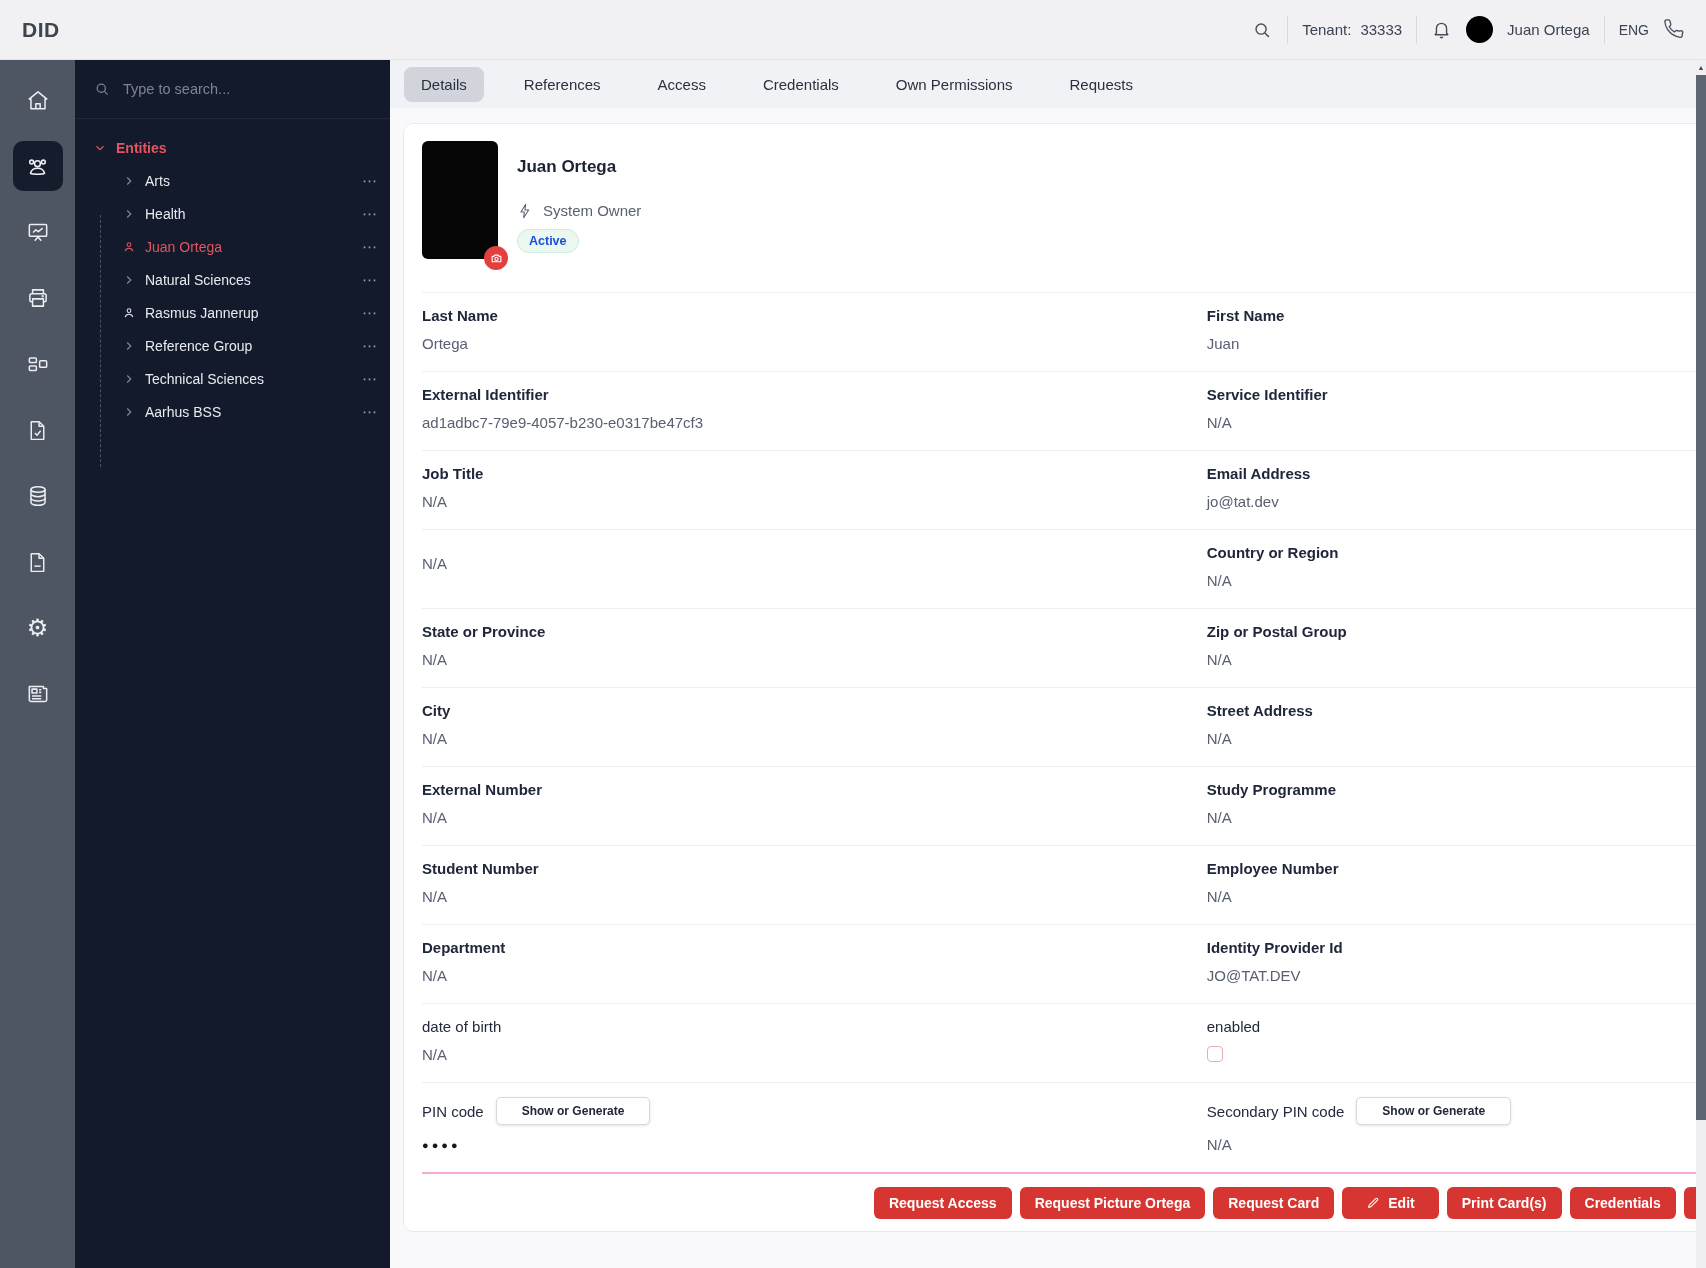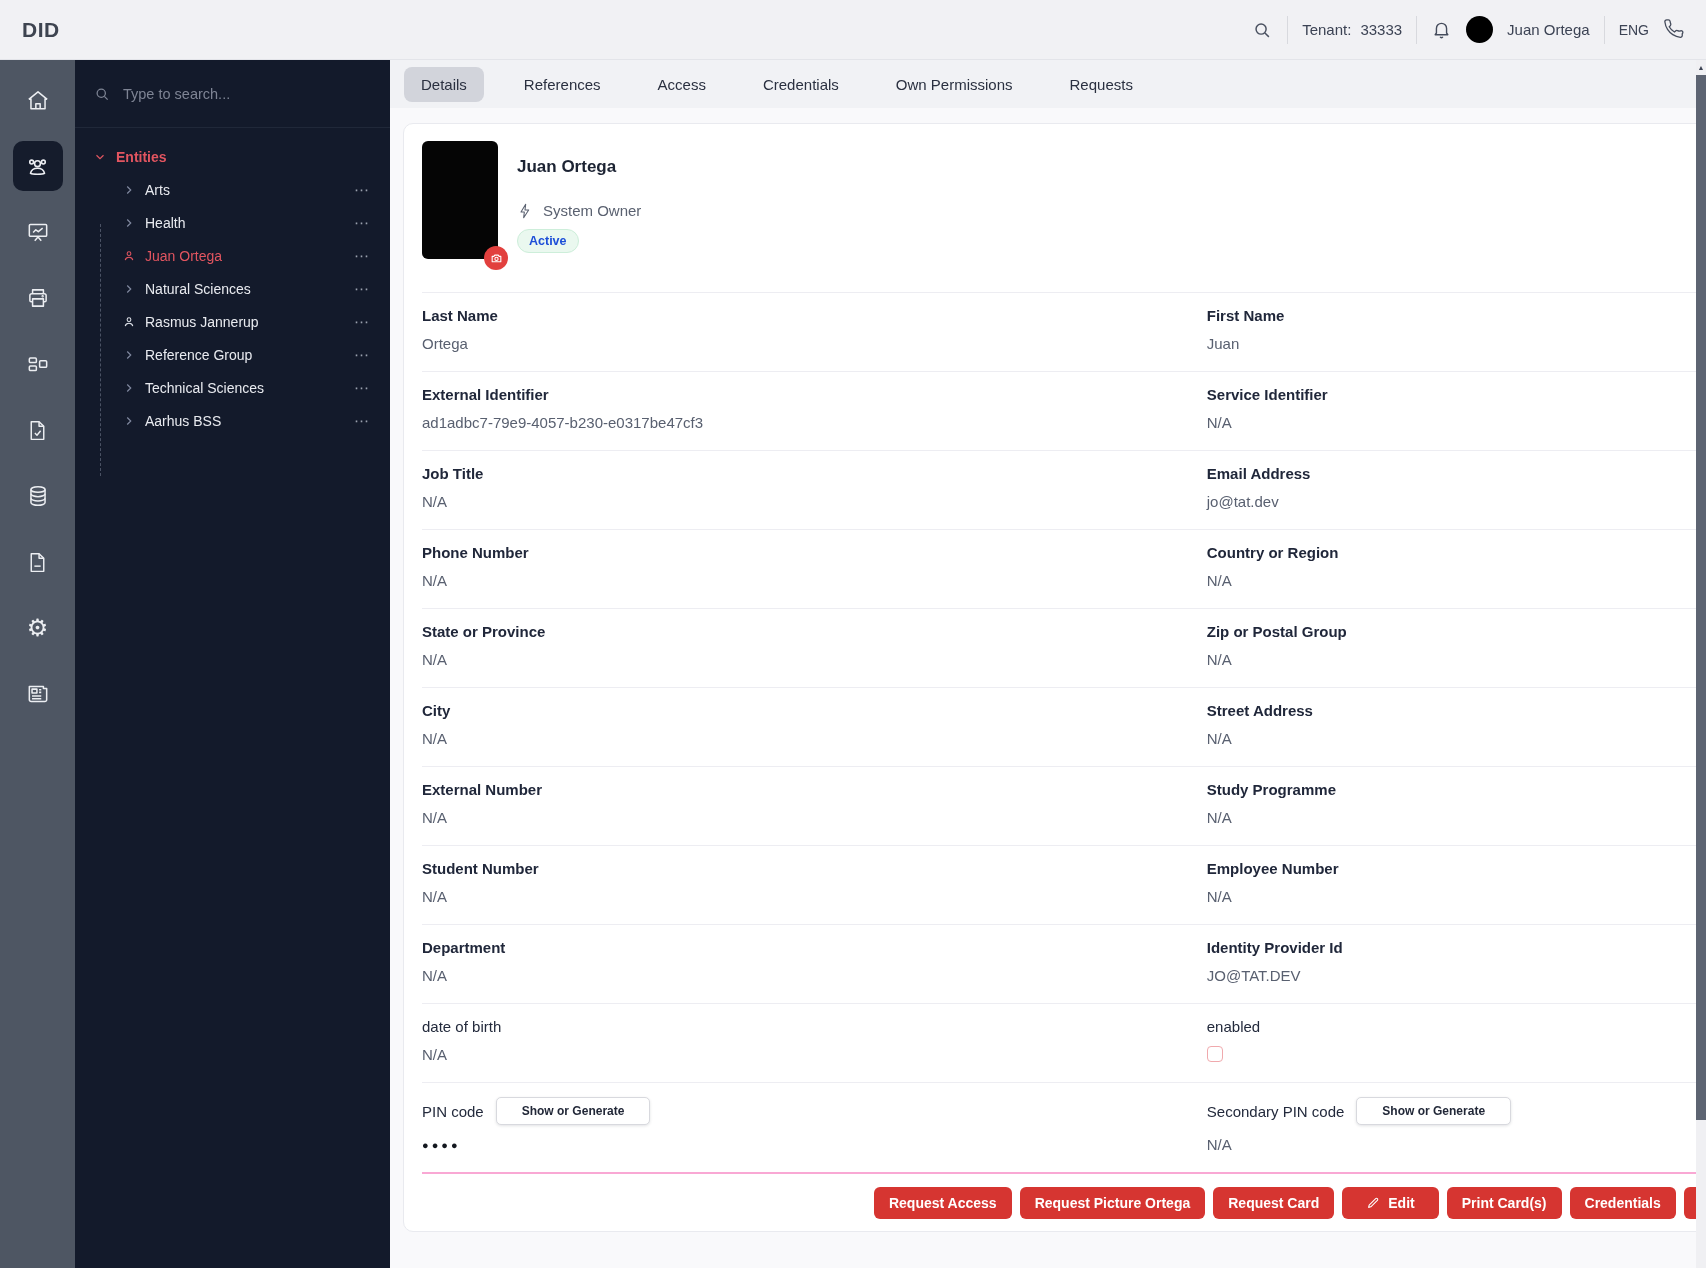--- a/index.html
+++ b/index.html
@@ -18,26 +18,26 @@
   .icon-btn { display:flex; align-items:center; justify-content:center; cursor:pointer; }
 
   
   .rail { position:absolute; top:60px; left:0; width:75px; height:1208px; background:#4e5663; display:flex; flex-direction:column; align-items:center; padding-top:15px; }
   .rail-item { width:50px; height:50px; border-radius:10px; display:flex; align-items:center; justify-content:center; color:#eceef2; margin-bottom:16px; cursor:pointer; }
   .rail-item.active { background:#151c2c; }
   .rail-item .uni { font-size:24px; line-height:1; color:#eceef2; }
 
   
   .sidebar { position:absolute; top:60px; left:75px; width:315px; height:1208px; background:#131a2b; color:#e9ebf0; }
-  .search-row { height:68px; display:flex; align-items:center; gap:12px; padding:0 18px; border-bottom:1px solid #202839; }
+  .search-row { height:59px; display:flex; align-items:center; gap:12px; padding:0 18px; border-bottom:1px solid #202839; }
   .search-input { flex:1; background:transparent; border:none; outline:none; color:#cfd3dc; font-size:14.5px; font-family:"Liberation Sans", sans-serif; }
   .search-input::placeholder { color:#7e8494; }
   .tree { position:relative; padding-top:12px; }
   .tree-dashes { position:absolute; left:25px; top:96px; height:252px; border-left:1px dashed #4a5264; }
-  .tree-row { height:33px; display:flex; align-items:center; gap:9px; font-size:14px; cursor:pointer; position:relative; padding-right:20px; }
+  .tree-row { height:33px; display:flex; align-items:center; gap:9px; font-size:14px; cursor:pointer; position:relative; padding-right:12px; }
   .tree-root { padding-left:18px; color:#e25560; font-weight:600; }
   .tree-child { padding-left:47px; }
   .tree-row .spacer { flex:1; }
   .row-menu { color:#9aa1ae; font-size:15px; letter-spacing:1px; cursor:pointer; }
   .tree-child.selected { color:#e25560; }
   .t-ic { width:14px; height:14px; flex:0 0 auto; color:#8089a0; }
   .tree-child.selected .t-ic { color:#e25560; }
   .person-ic { color:#dfe3ea; }
 
   
@@ -335,21 +335,20 @@
           <div class="flabel">Job Title</div>
           <div class="fvalue">N/A</div>
         </div>
       <div>
           <div class="flabel">Email Address</div>
           <div class="fvalue">jo@tat.dev</div>
         </div>
     </div>
     <div class="frow">
       <div>
-          <div class="flabel">Phone Number</div>
           <div class="fvalue">N/A</div>
         </div>
       <div>
           <div class="flabel">Country or Region</div>
           <div class="fvalue">N/A</div>
         </div>
     </div>
     <div class="frow">
       <div>
           <div class="flabel">State or Province</div>

